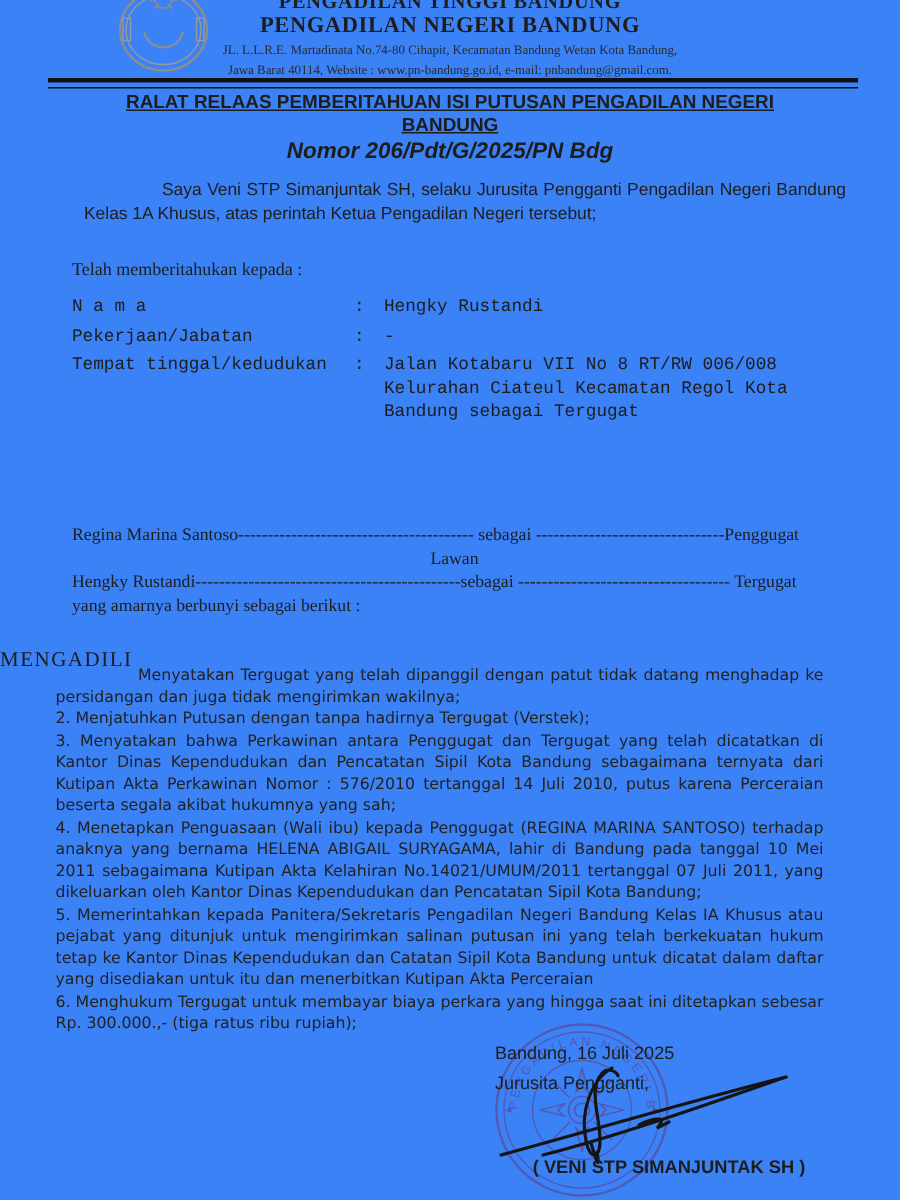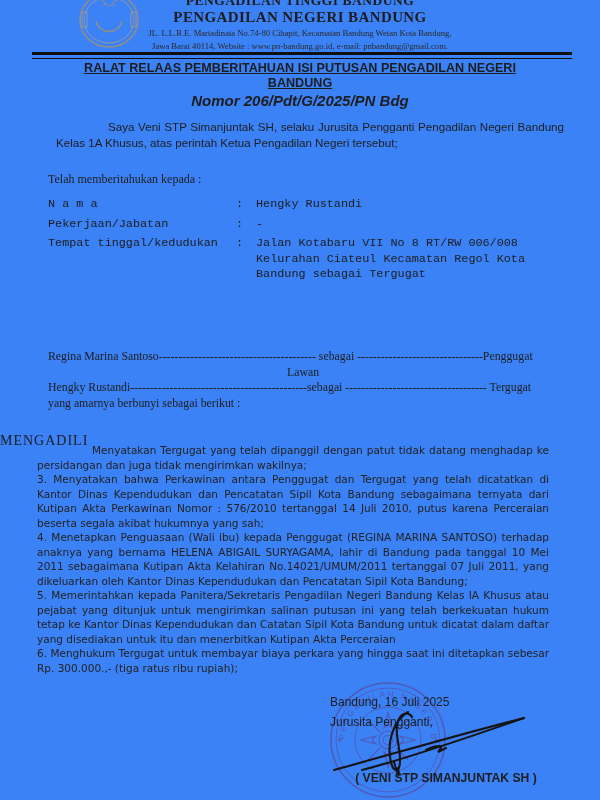--- a/index.html
+++ b/index.html
@@ -111,20 +111,21 @@
   <div class="parties">
     <div class="party-line">Regina Marina Santoso---------------------------------------- sebagai --------------------------------Penggugat</div>
     <div class="versus">Lawan</div>
     <div class="party-line">Hengky Rustandi---------------------------------------------sebagai ------------------------------------ Tergugat</div>
     <div class="amar">yang amarnya berbunyi sebagai berikut :</div>
   </div>
 
   <div class="verdict-head">MENGADILI</div>
   <div class="verdict">
     <p class="item first">Menyatakan Tergugat yang telah dipanggil dengan patut tidak datang menghadap ke persidangan dan juga tidak mengirimkan wakilnya;</p>
+    <p class="item">2. Menjatuhkan Putusan dengan  tanpa hadirnya Tergugat (Verstek);</p>
     <p class="item">3. Menyatakan bahwa Perkawinan antara Penggugat dan Tergugat yang telah dicatatkan di Kantor Dinas Kependudukan dan Pencatatan Sipil Kota Bandung sebagaimana ternyata dari Kutipan Akta Perkawinan Nomor : 576/2010 tertanggal 14 Juli 2010, putus karena Perceraian beserta segala akibat hukumnya yang  sah;</p>
     <p class="item">4. Menetapkan Penguasaan (Wali ibu) kepada Penggugat (REGINA MARINA SANTOSO) terhadap anaknya yang bernama HELENA ABIGAIL SURYAGAMA, lahir di Bandung pada tanggal 10 Mei 2011 sebagaimana Kutipan Akta Kelahiran No.14021/UMUM/2011  tertanggal 07 Juli 2011, yang dikeluarkan oleh Kantor Dinas Kependudukan dan Pencatatan Sipil Kota Bandung;</p>
     <p class="item">5. Memerintahkan kepada Panitera/Sekretaris Pengadilan Negeri Bandung Kelas IA Khusus atau pejabat yang ditunjuk untuk mengirimkan salinan putusan ini yang telah berkekuatan hukum tetap ke Kantor Dinas Kependudukan dan Catatan Sipil Kota Bandung untuk dicatat dalam daftar yang disediakan untuk itu dan menerbitkan Kutipan Akta Perceraian</p>
     <p class="item">6. Menghukum Tergugat untuk membayar biaya perkara yang hingga saat ini ditetapkan sebesar  Rp. 300.000.,- (tiga ratus ribu rupiah);</p>
   </div>
 
   <div class="stamp">
     <svg width="130" height="130" viewBox="0 0 130 130" xmlns="http://www.w3.org/2000/svg">
       <defs>
         <path id="arcTop" d="M 22,64 A 43 43 0 0 1 108,64"></path>

